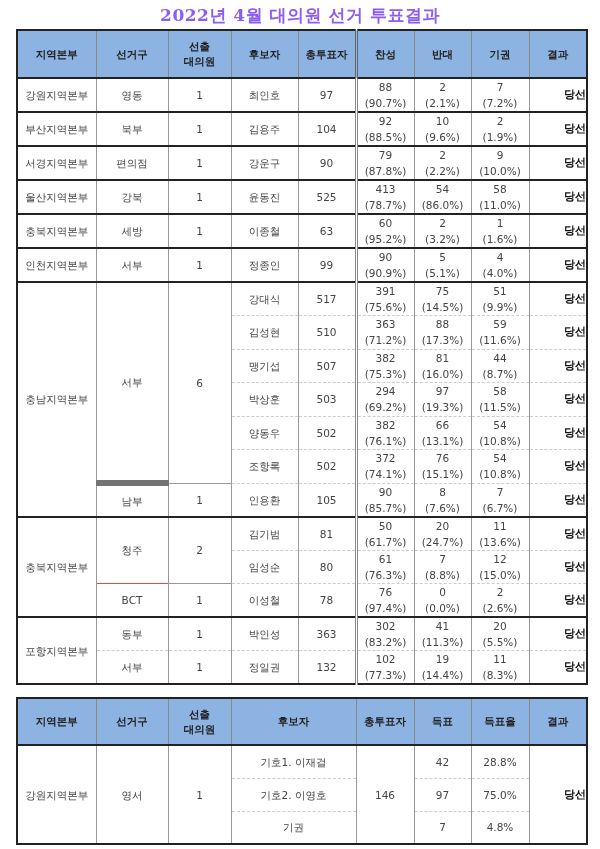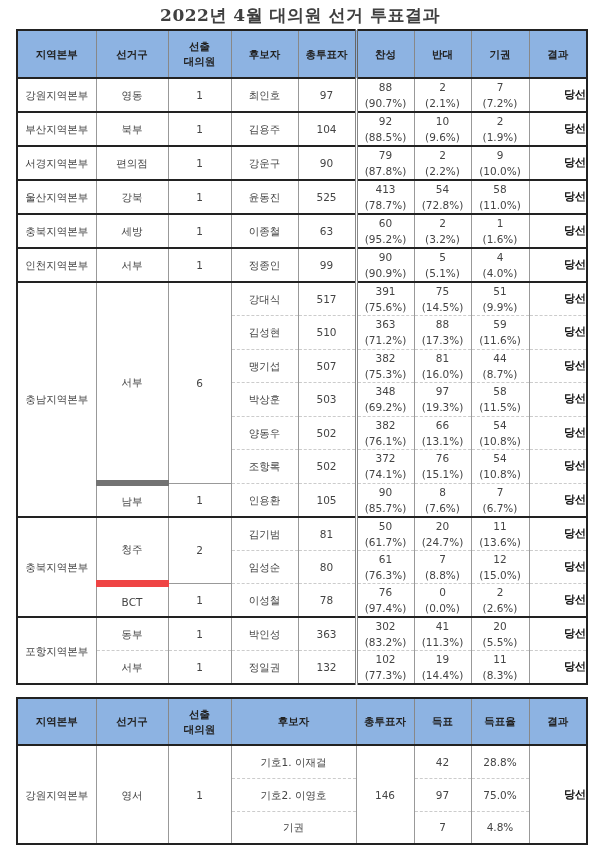--- a/index.html
+++ b/index.html
@@ -1,17 +1,17 @@
 <!DOCTYPE html>
 <html><head>
 <meta charset="utf-8">
 <style>
   html, body { margin:0; padding:0; background:#ffffff; }
   body { width:600px; height:849px; position:relative; font-family:"DejaVu Sans","Liberation Sans",sans-serif; color:#333; overflow:hidden; }
-  .title { position:absolute; top:4px; left:0; width:600px; text-align:center; font-family:"DejaVu Serif","Liberation Serif",serif; font-size:17px; font-weight:bold; color:#404040; letter-spacing:0.5px; }
+  .title { position:absolute; top:4px; left:0; width:600px; text-align:center; font-family:"DejaVu Serif","Liberation Serif",serif; font-size:17px; font-weight:bold; color:#8b5cf6; letter-spacing:0.5px; }
   table { position:absolute; left:16px; border-collapse:collapse; table-layout:fixed; font-size:10.5px; }
   table.t1 { top:29px; width:570px; border:2px solid #222; }
   table.t2 { top:697px; width:570px; border:2px solid #222; }
   th { background:#8db3e2; color:#222; font-weight:bold; border:1px solid #888; text-align:center; padding:0; font-size:10.5px; line-height:15px; }
   th.hdr { border-bottom:2px solid #222; }
   td { border-left:1px solid #999; border-right:1px solid #999; border-top:1px dashed #ccc; border-bottom:1px dashed #ccc; text-align:center; padding:0; line-height:16px; color:#444; }
   tr.group-start td { border-top:2px solid #222; }
   td.win { font-weight:bold; color:#111; font-size:11px;text-align:right; }
   td.dbl-left { border-left:3px double #888; }
   th.dbl-left { border-left:3px double #666; }
@@ -88,21 +88,21 @@
       <td class="win">당선</td>
     </tr>
 
     <tr class="drow group-start">
       <td>울산지역본부</td>
       <td>강북</td>
       <td>1</td>
       <td>윤동진</td>
       <td>525</td>
       <td class="dbl-left"><span>413</span><br><span>(78.7%)</span></td>
-      <td><span>54</span><br><span>(72.8%)</span></td>
+      <td><span>54</span><br><span>(86.0%)</span></td>
       <td><span>58</span><br><span>(11.0%)</span></td>
       <td class="win">당선</td>
     </tr>
 
     <tr class="drow group-start">
       <td>충북지역본부</td>
       <td>세방</td>
       <td>1</td>
       <td>이종철</td>
       <td>63</td>
@@ -147,21 +147,21 @@
       <td>맹기섭</td>
       <td>507</td>
       <td class="dbl-left"><span>382</span><br><span>(75.3%)</span></td>
       <td><span>81</span><br><span>(16.0%)</span></td>
       <td><span>44</span><br><span>(8.7%)</span></td>
       <td class="win">당선</td>
     </tr>
     <tr class="drow">
       <td>박상훈</td>
       <td>503</td>
-      <td class="dbl-left"><span>348</span><br><span>(69.2%)</span></td>
+      <td class="dbl-left"><span>294</span><br><span>(69.2%)</span></td>
       <td><span>97</span><br><span>(19.3%)</span></td>
       <td><span>58</span><br><span>(11.5%)</span></td>
       <td class="win">당선</td>
     </tr>
     <tr class="drow">
       <td>양동우</td>
       <td>502</td>
       <td class="dbl-left"><span>382</span><br><span>(76.1%)</span></td>
       <td><span>66</span><br><span>(13.1%)</span></td>
       <td><span>54</span><br><span>(10.8%)</span></td>
@@ -200,21 +200,21 @@
     </tr>
     <tr class="drow">
       <td>임성순</td>
       <td>80</td>
       <td class="dbl-left"><span>61</span><br><span>(76.3%)</span></td>
       <td><span>7</span><br><span>(8.8%)</span></td>
       <td><span>12</span><br><span>(15.0%)</span></td>
       <td class="win">당선</td>
     </tr>
     <tr class="drow">
-      <td style="border-top:7px solid #ef4444">BCT</td>
+      <td style="border-top:1px solid #ef4444">BCT</td>
       <td style="border-top:1px solid #999">1</td>
       <td>이성철</td>
       <td>78</td>
       <td class="dbl-left"><span>76</span><br><span>(97.4%)</span></td>
       <td><span>0</span><br><span>(0.0%)</span></td>
       <td><span>2</span><br><span>(2.6%)</span></td>
       <td class="win">당선</td>
     </tr>
 
     <tr class="drow group-start">

